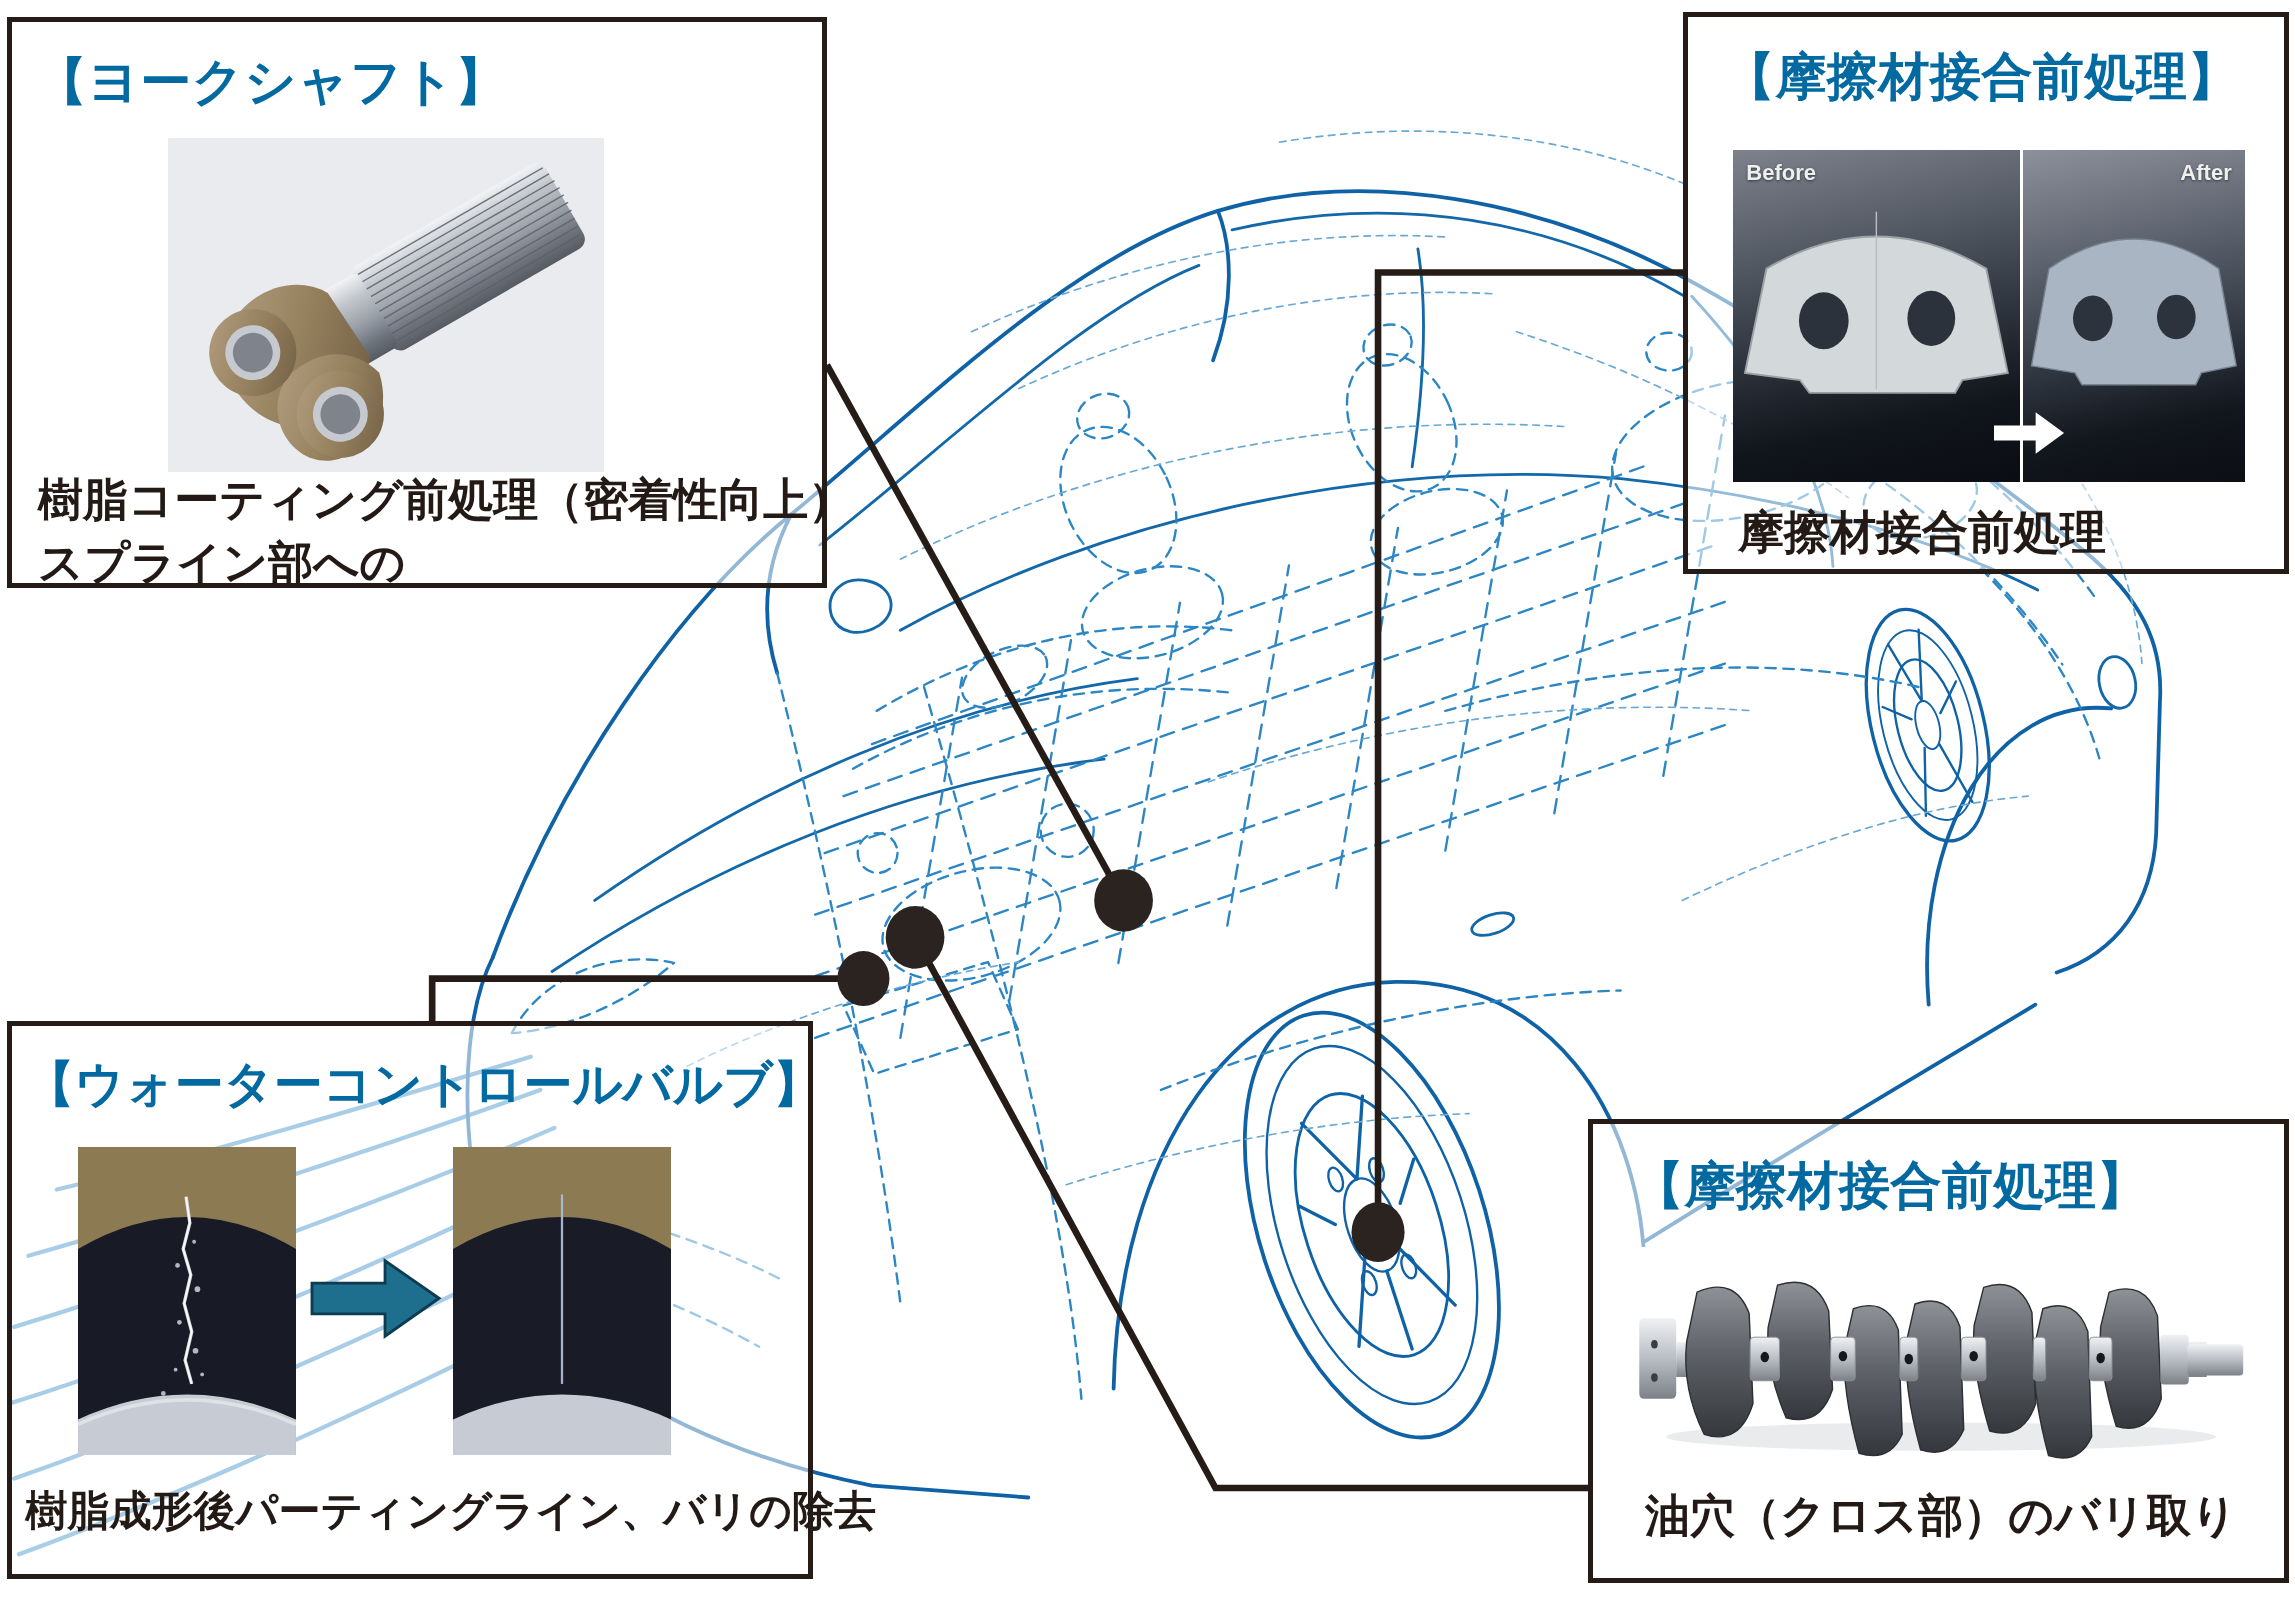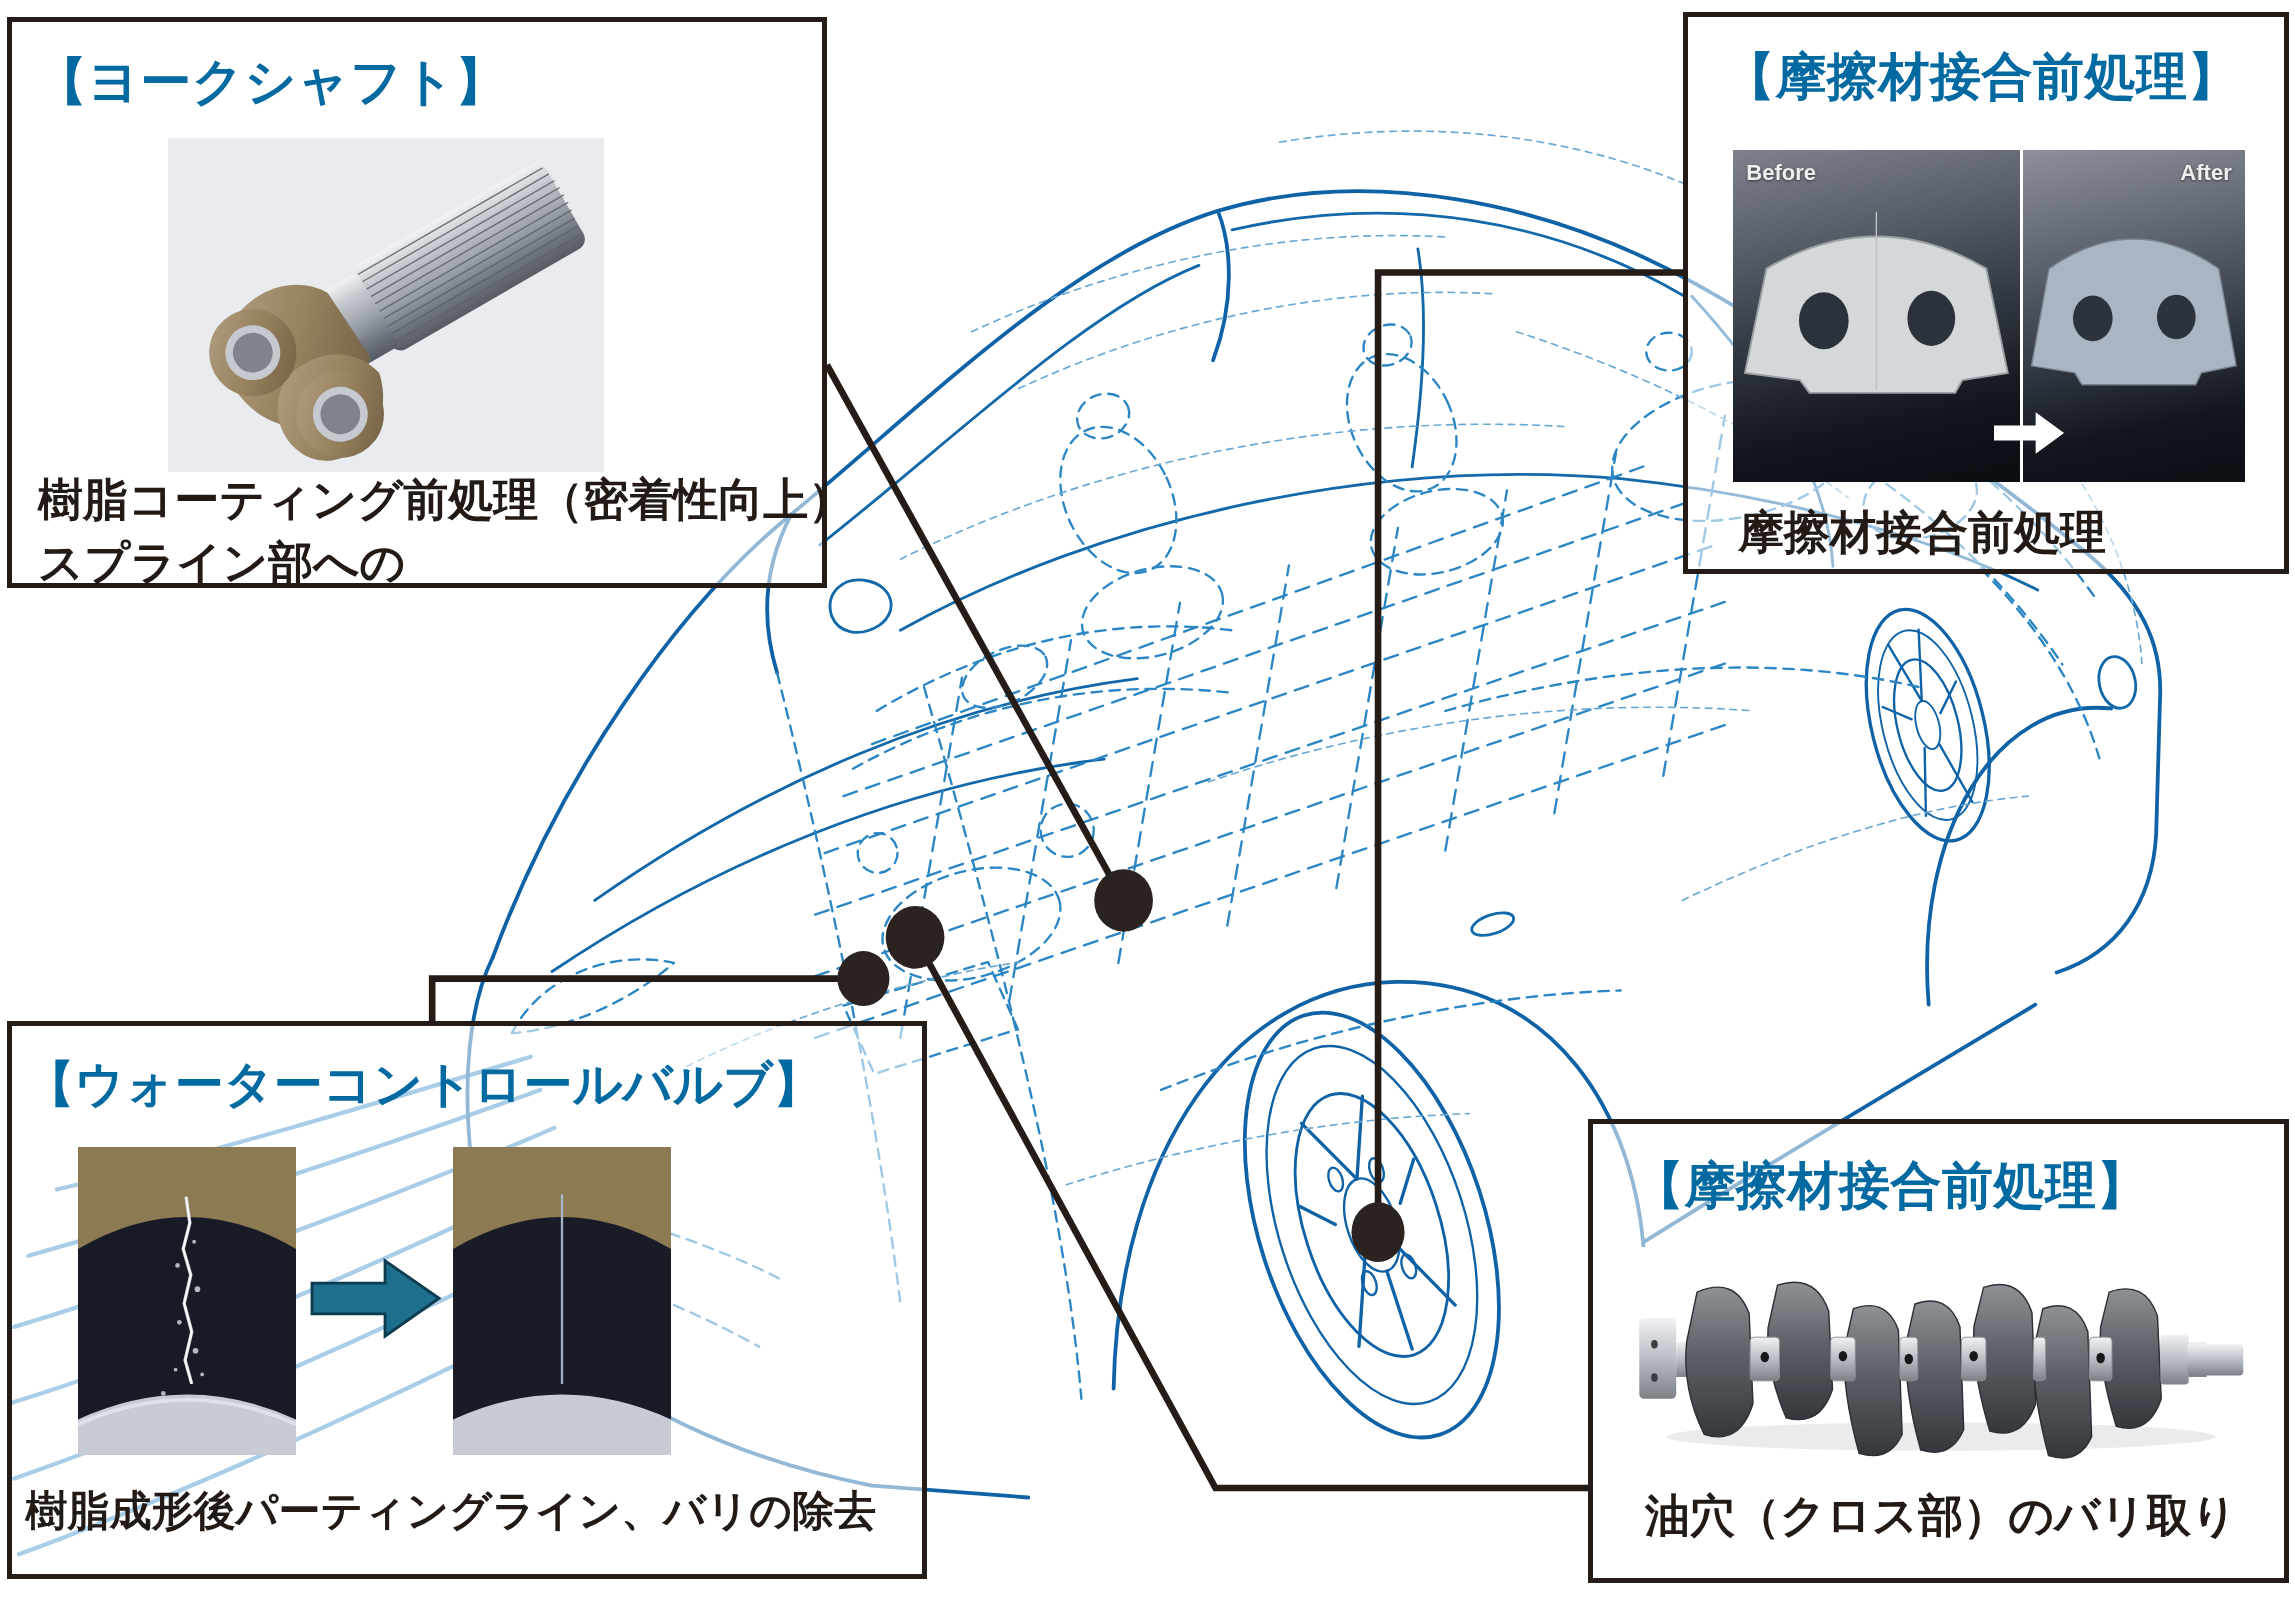--- a/index.html
+++ b/index.html
@@ -245,21 +245,21 @@
         </svg>
         <div class="photo-label" style="right:13.3px;">After</div>
       </div>
       <svg style="position:absolute;left:51%;bottom:8%;" width="71" height="44" viewBox="0 0 150 92">
         <path d="M 0,30 L 88,30 L 88,2 L 148,46 L 88,90 L 88,62 L 0,62 Z" fill="#ffffff"></path>
       </svg>
     </div>
     <div class="caption" style="left:50px;top:483px;font-size:46px;">摩擦材接合前処理</div>
   </div>
 
-  <div class="callout" style="left:7.1px;top:1021px;width:920px;height:558px;">
+  <div class="callout" style="left:7.1px;top:1021px;width:806px;height:558px;">
     <div class="callout-title" style="left:13.3px;top:26px;font-size:49px;letter-spacing:0;">【ウォーターコントロールバルブ】</div>
     <div class="photo valve-photo" style="left:66px;top:121px;width:218px;height:308px;">
       <svg viewBox="0 0 460 650" width="218" height="308">
         <rect x="0" y="0" width="460" height="650" fill="#8b7a52"></rect>
         <path d="M 0,215 Q 230,80 460,215 L 460,650 L 0,650 Z" fill="#181a25"></path>
         <path d="M 0,575 Q 230,470 460,575 L 460,650 L 0,650 Z" fill="#c7cbd4"></path>
         <path d="M 0,585 Q 230,482 460,585" fill="none" stroke="#e8eaee" stroke-width="8" opacity="0.7"></path>
 
         <path d="M 228,105 L 236,160 L 222,215 L 238,270 L 224,330 L 240,390 L 226,450 L 240,500" fill="none" stroke="#d8dade" stroke-width="7"></path>
         <path d="M 228,105 L 236,160 L 222,215 L 238,270 L 224,330 L 240,390 L 226,450 L 240,500" fill="none" stroke="#ffffff" stroke-width="3"></path>

